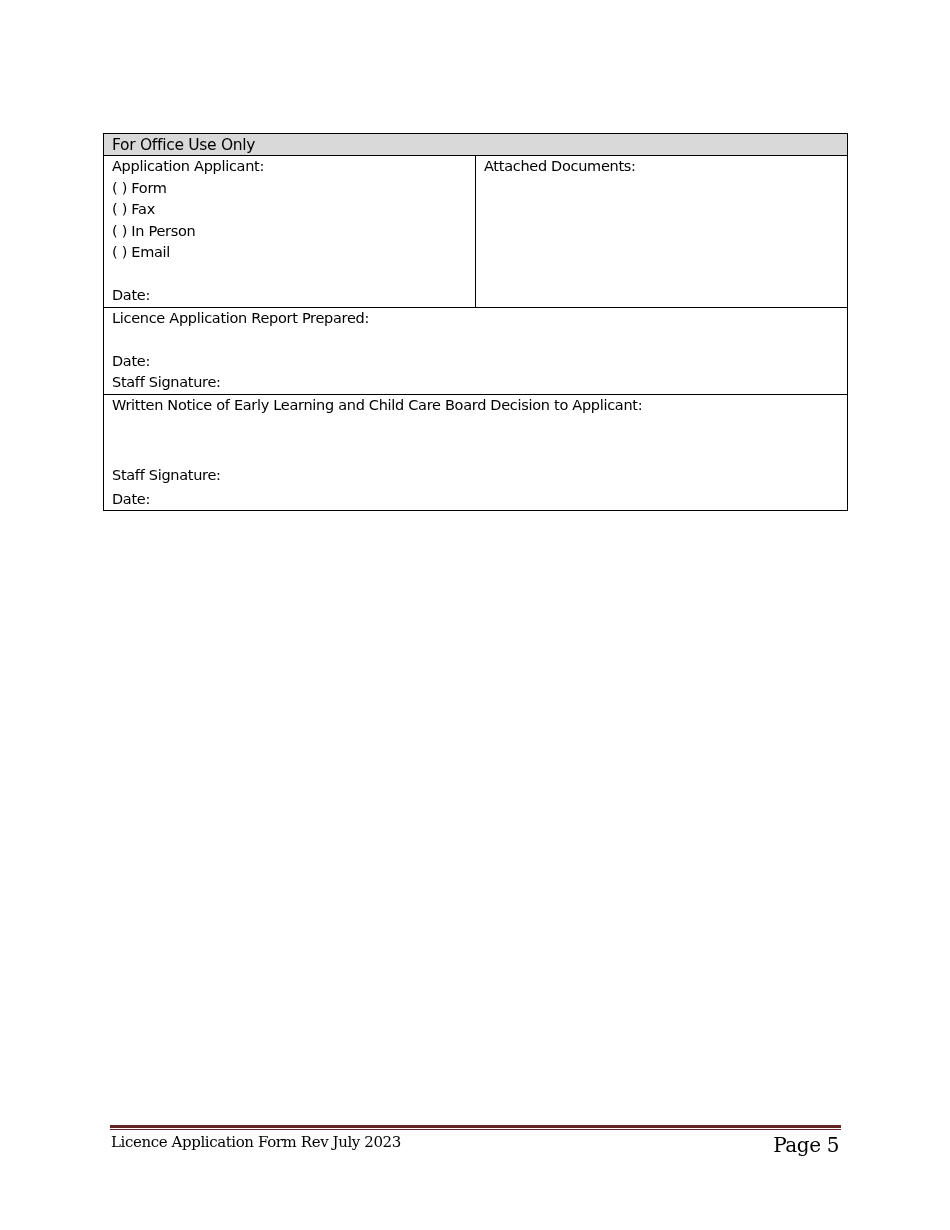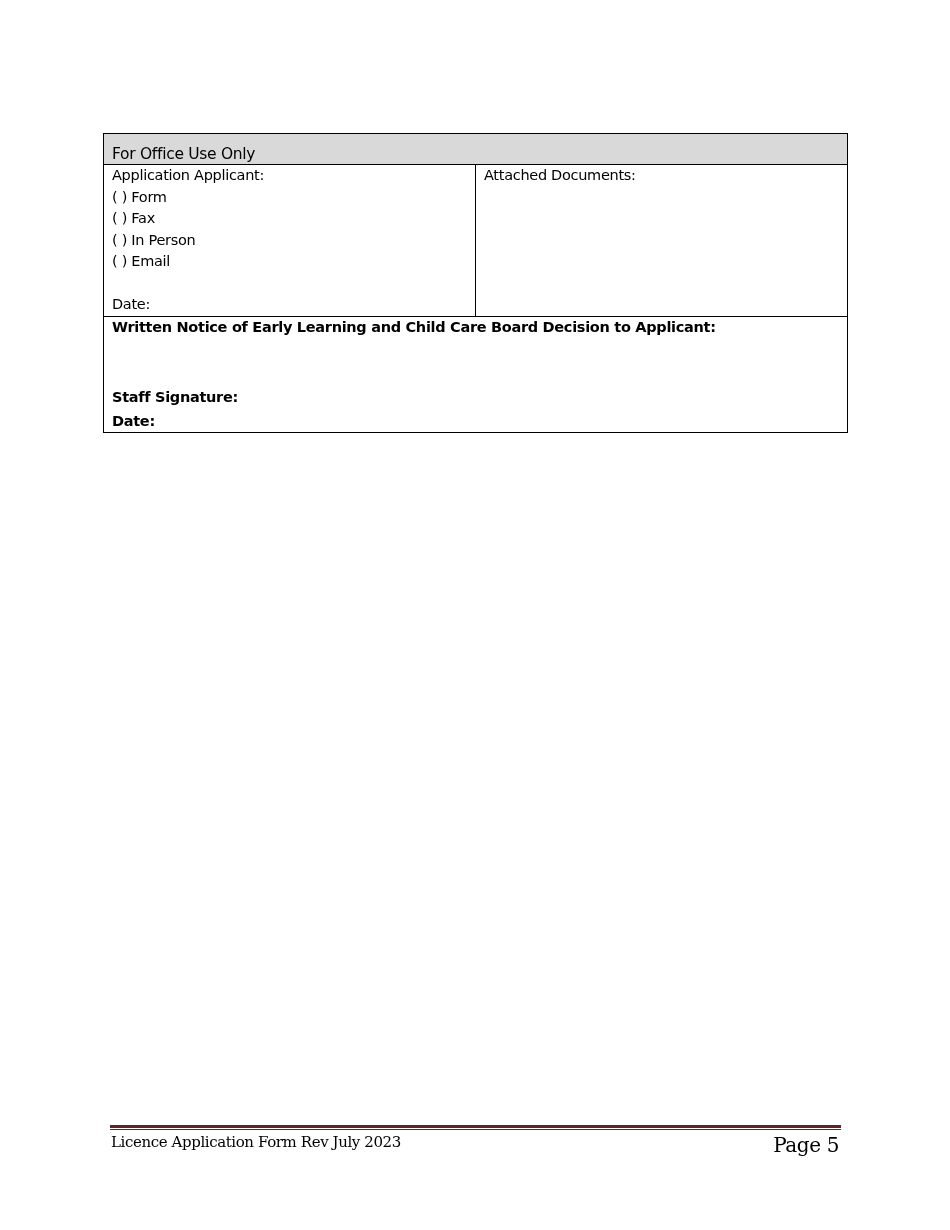--- a/index.html
+++ b/index.html
@@ -29,28 +29,28 @@
     .form-table td {
       border: 1px solid #000;
       vertical-align: top;
       padding: 0 8px;
       line-height: 21.5px;
     }
     .form-table td.header {
       background: #d9d9d9;
       font-size: 15.5px;
       line-height: 20px;
-      padding-top: 10px;
+      padding-top: 1px;
     }
     .line { display: block; white-space: nowrap; }
     .blank { display: block; height: 21.5px; }
     .row-received td { height: 148px; }
     .row-fee td { height: 42px; }
     .row-report td { height: 84px; }
-    .row-notice td { height: 115px; font-weight: bold; }
+    .row-notice td { height: 115px; }
     .footer-rule-thick {
       position: absolute;
       left: 110px;
       top: 1125px;
       width: 731px;
       height: 3px;
       background: #622423;
     }
     .footer-rule-thin {
       position: absolute;
@@ -97,20 +97,28 @@
       <span class="line">( ) Fax</span>
       <span class="line">( ) In Person</span>
       <span class="line">( ) Email</span>
       <span class="blank"></span>
       <span class="line">Date:</span>
     </td>
     <td>
       <span class="line">Attached Documents:</span>
     </td>
   </tr>
+  <tr class="row-report">
+    <td colspan="2">
+      <span class="line">Licence Application Report Prepared:</span>
+      <span class="blank"></span>
+      <span class="line">Date:</span>
+      <span class="line">Staff Signature:</span>
+    </td>
+  </tr>
   <tr class="row-notice">
     <td colspan="2">
       <span class="line">Written Notice of Early Learning and Child Care Board Decision to Applicant:</span>
       <span class="blank"></span>
       <span class="blank"></span>
       <span class="line" style="margin-top:6px">Staff Signature:</span>
       <span class="line" style="margin-top:2px">Date:</span>
     </td>
   </tr>
 </tbody>

